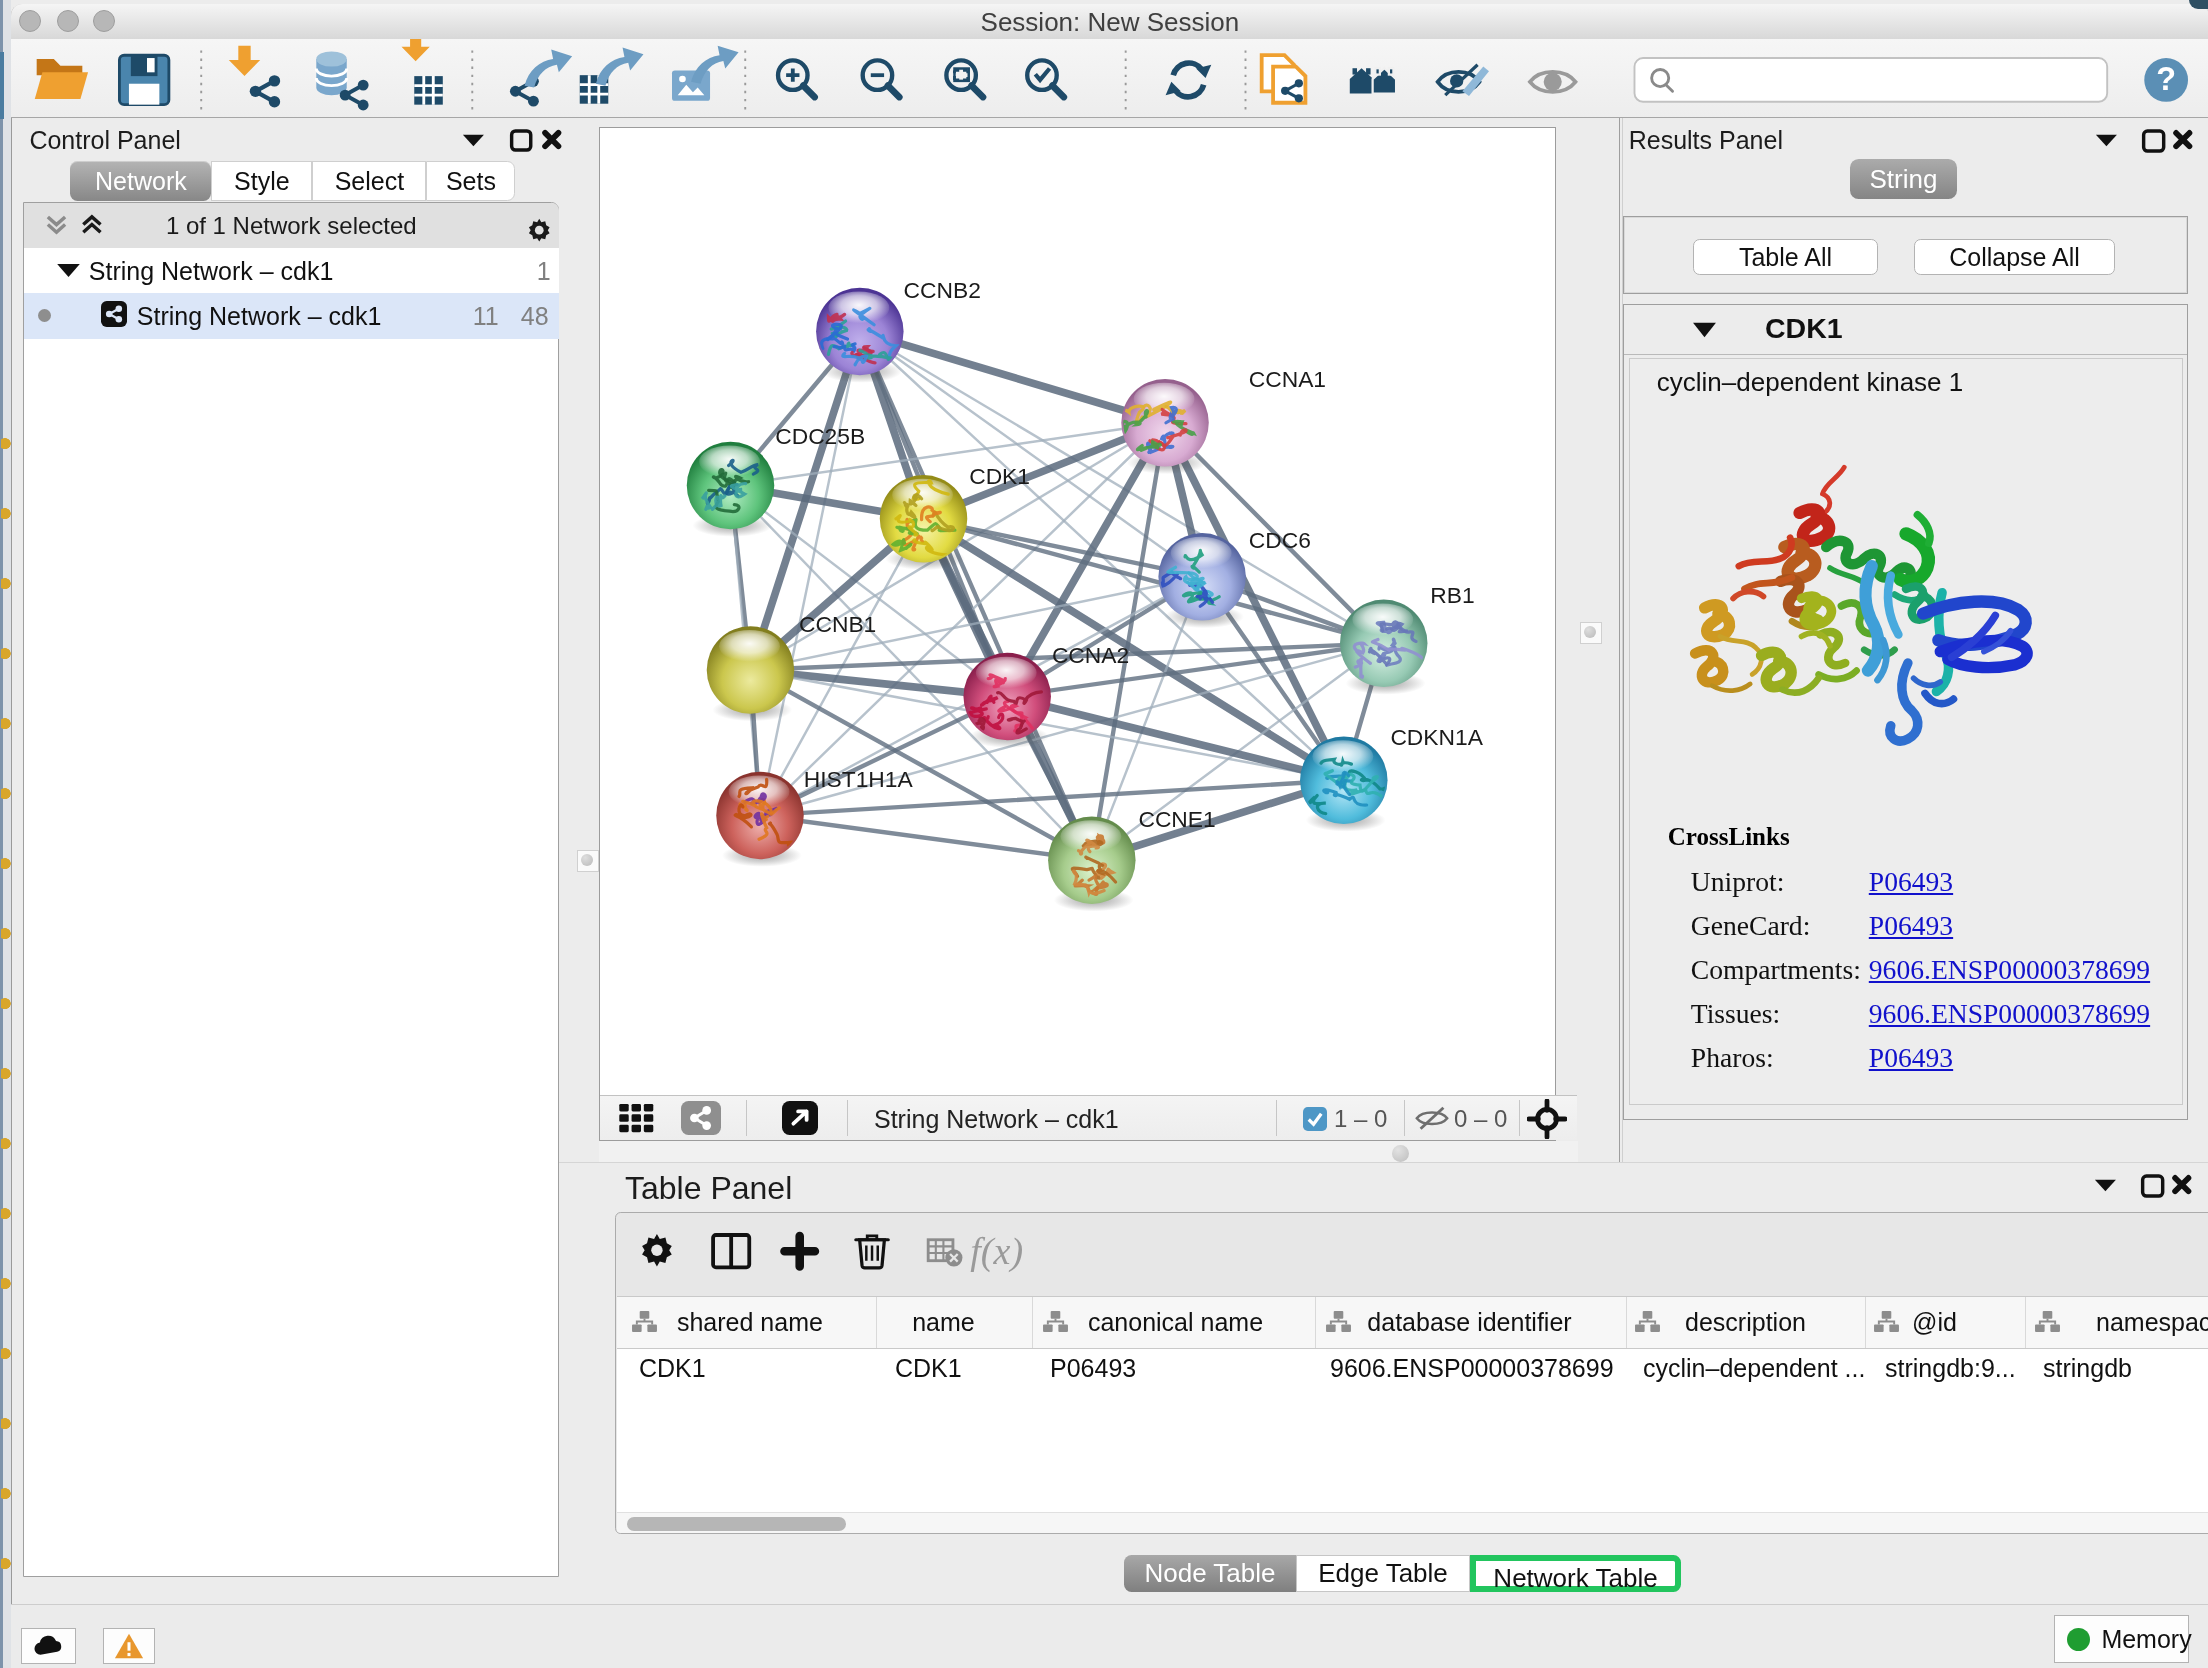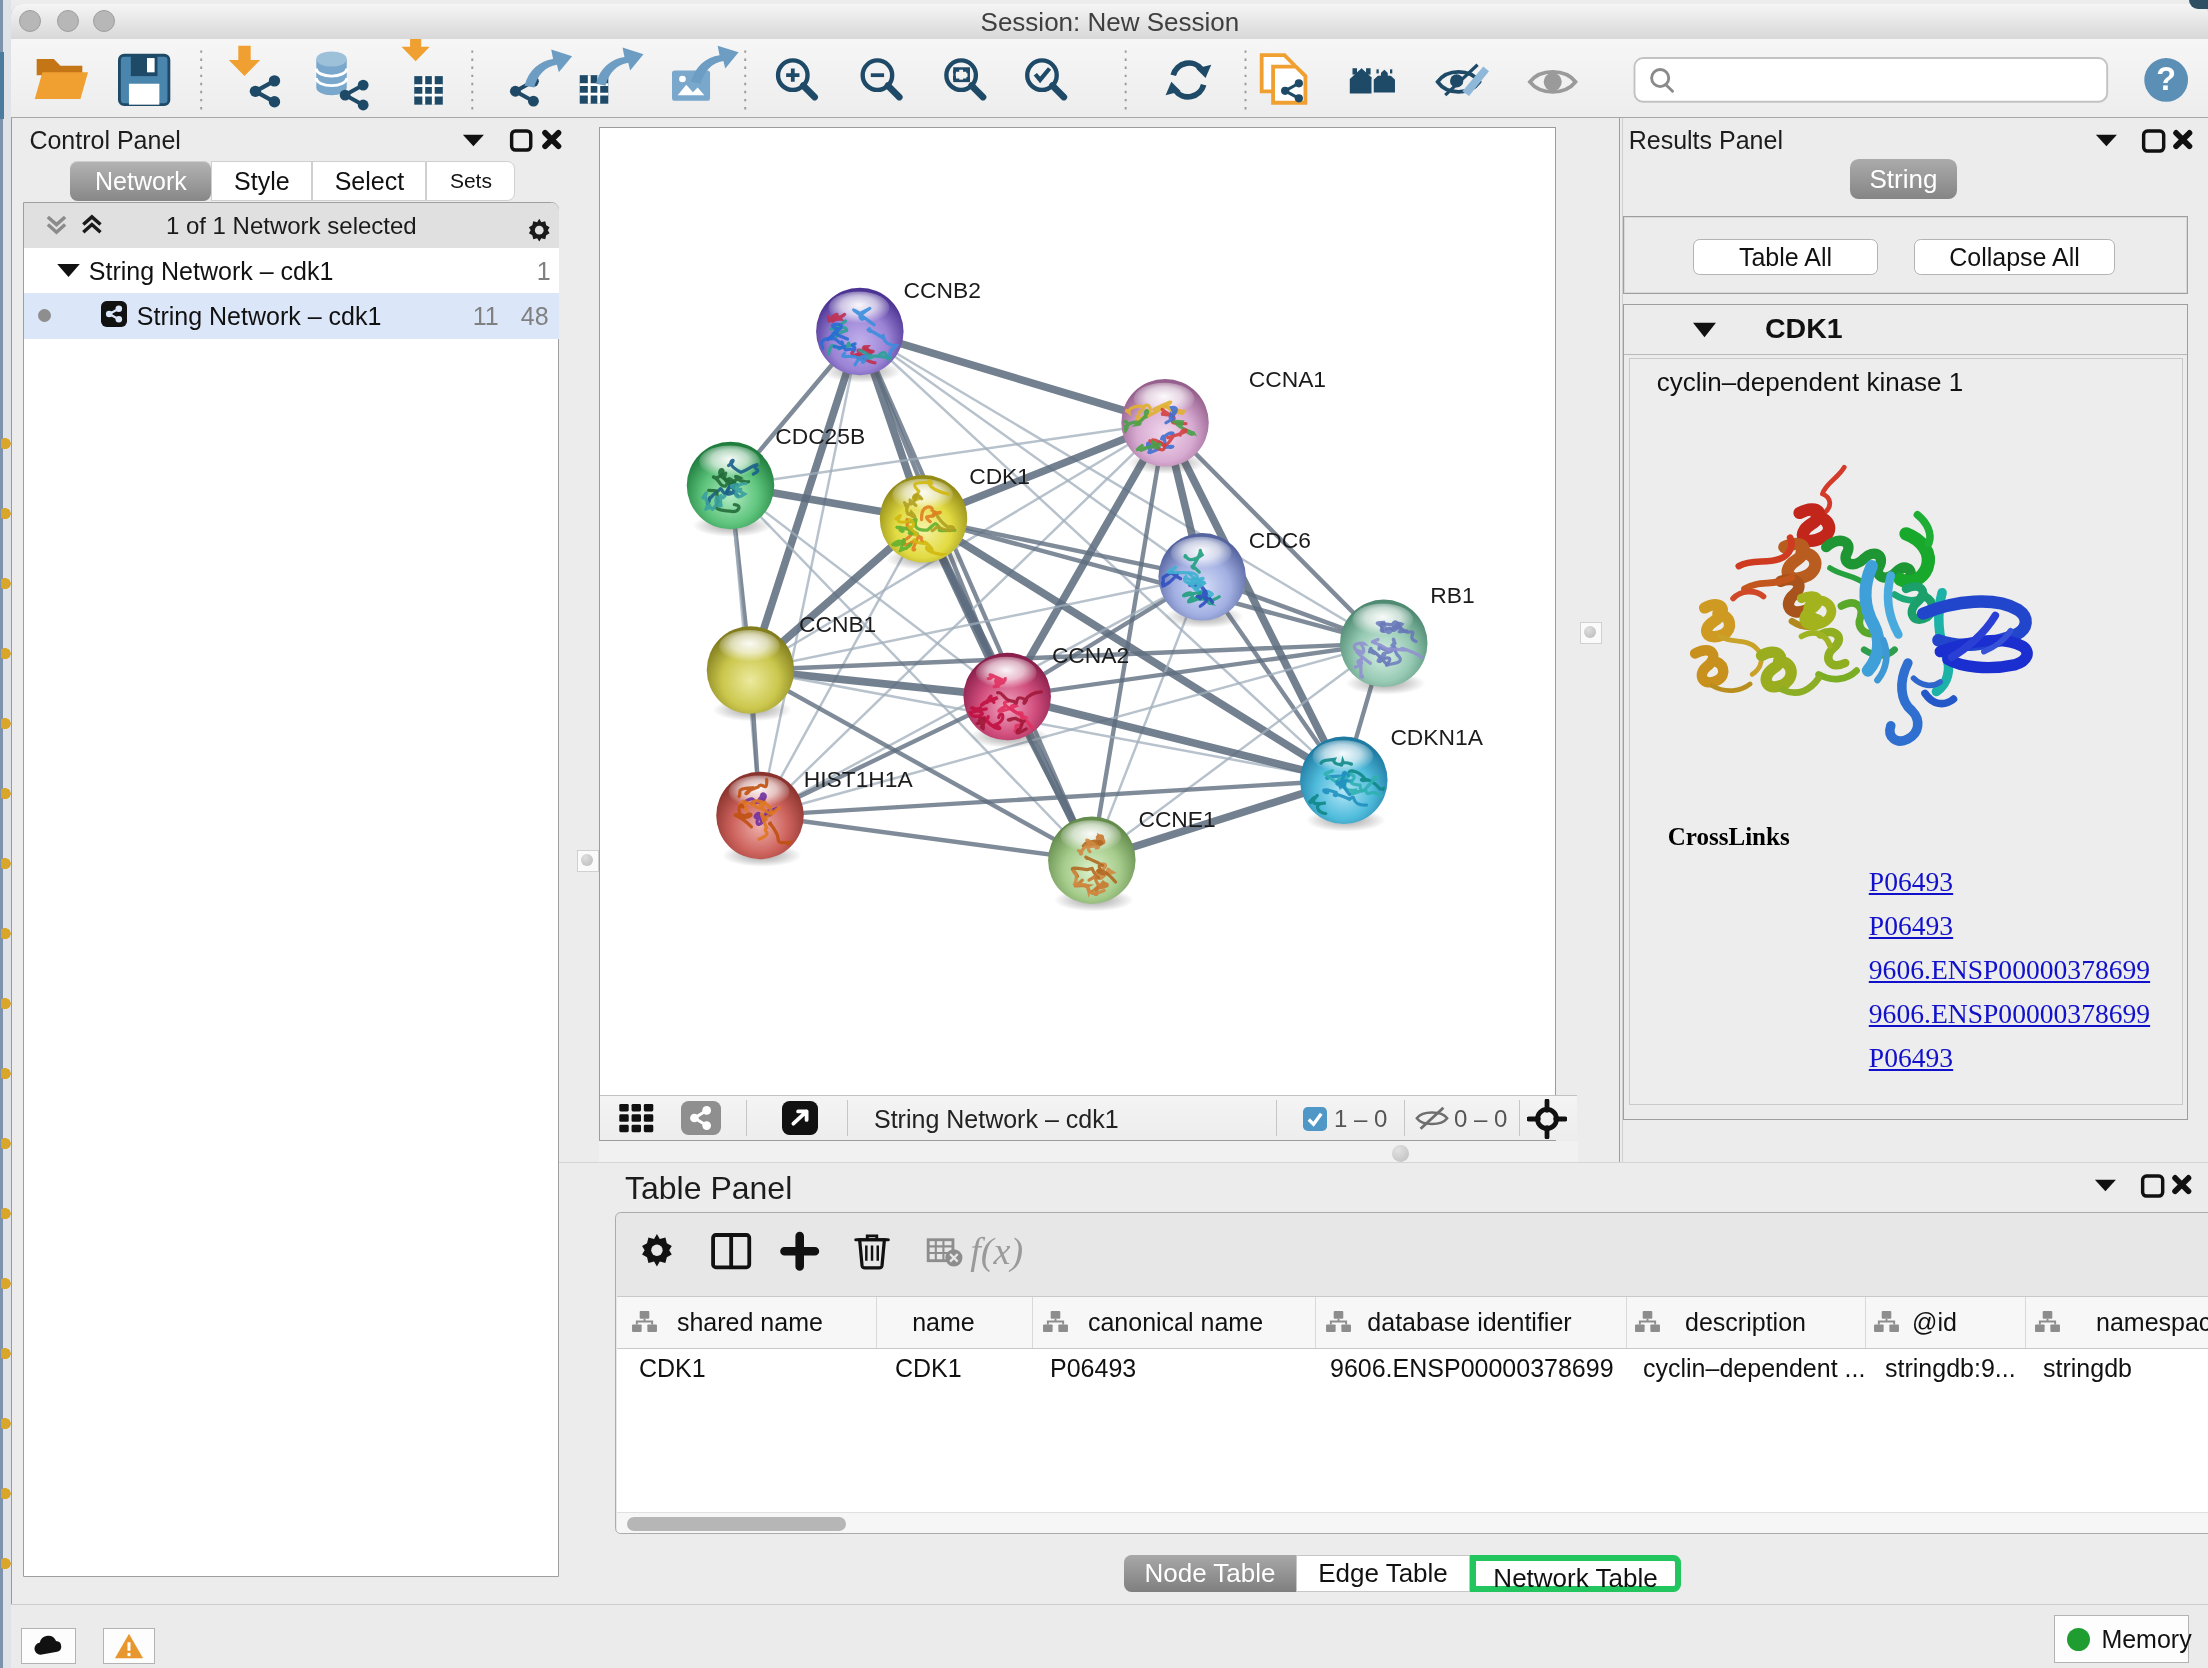--- a/index.html
+++ b/index.html
@@ -194,21 +194,21 @@
 
   <svg class="abs" style="left:450px;top:9.5px;" width="107" height="25" viewBox="0 0 112 26">
     <path d="M2 7 L24 7 L13 19 Z" fill="#111"></path>
     <rect x="53" y="3" width="20" height="20" rx="4" fill="none" stroke="#111" stroke-width="3.6"></rect>
     <path d="M88 5 L102 19 M102 5 L88 19" stroke="#111" stroke-width="6" stroke-linecap="round"></path>
   </svg>
 
   <div class="abs" style="left:59px;top:43px;width:141px;height:40px;background:linear-gradient(#b4b4b4,#878787);border-radius:7.6px;color:#fff;font-size:25px;text-align:center;line-height:40px;box-shadow:inset 0 1px 0 rgba(255,255,255,.35);">Network</div>
   <div class="abs" style="left:200px;top:43px;width:101px;height:40px;background:#fff;border:1px solid #cfcfcf;box-sizing:border-box;font-size:25px;text-align:center;line-height:38px;color:#111;">Style</div>
   <div class="abs" style="left:301px;top:43px;width:114px;height:40px;background:#fff;border:1px solid #cfcfcf;box-sizing:border-box;font-size:25px;text-align:center;line-height:38px;color:#111;">Select</div>
-  <div class="abs" style="left:415px;top:43px;width:89px;height:40px;background:#fff;border:1px solid #cfcfcf;border-radius:0 7.6px 7.6px 0;box-sizing:border-box;font-size:21px;text-align:center;line-height:38px;color:#111;">Sets</div>
+  <div class="abs" style="left:415px;top:43px;width:89px;height:40px;background:#fff;border:1px solid #cfcfcf;border-radius:0 7.6px 7.6px 0;box-sizing:border-box;font-size:25px;text-align:center;line-height:38px;color:#111;">Sets</div>
 
   <div class="abs" style="left:11.4px;top:84px;width:536px;height:1375px;border:1px solid #9f9f9f;background:#fff;box-sizing:border-box;border-radius:0 7.6px 0 0;">
 
     <div class="abs" style="left:0;top:0;width:535px;height:45px;background:#e0e0e0;border-bottom:1px solid #bdbdbd;border-radius:0 7.6px 0 0;">
       <svg class="abs" style="left:21px;top:9.5px;" width="67" height="27" viewBox="0 0 70 28">
         <path d="M3 4 L12 12 L21 4 M3 12 L12 20 L21 12" stroke="#8b8b8b" stroke-width="3.6" fill="none"></path>
         <path d="M40 12 L49 4 L58 12 M40 20 L49 12 L58 20" stroke="#1a1a1a" stroke-width="3.6" fill="none"></path>
       </svg>
       <div class="abs" style="left:0;top:8.6px;width:100%;text-align:center;font-size:24px;color:#1a1a1a;">1 of 1 Network selected</div>
       <svg class="abs" style="left:501px;top:12.4px;" width="28.5" height="28.5" viewBox="0 0 30 30">
@@ -700,20 +700,23 @@
           <path d="M278 146 C272 168 274 194 282 212 C288 226 284 242 272 250" fill="none" stroke="#1cb2a8" stroke-width="10" stroke-opacity="1.0" stroke-linecap="round" stroke-linejoin="round"></path>
           <path d="M258 168 C292 154 334 150 358 164 C370 172 368 184 356 190 C328 202 294 204 274 196" fill="none" stroke="#2146cc" stroke-width="13" stroke-opacity="1.0" stroke-linecap="round" stroke-linejoin="round"></path>
           <path d="M276 208 C308 196 344 192 362 202 C372 208 368 218 354 222 C326 228 298 224 284 216" fill="none" stroke="#1b2fd0" stroke-width="12" stroke-opacity="1.0" stroke-linecap="round" stroke-linejoin="round"></path>
           <path d="M334 170 C322 190 302 206 288 214" fill="none" stroke="#2a3fd4" stroke-width="8" stroke-opacity="1.0" stroke-linecap="round" stroke-linejoin="round"></path>
           <path d="M350 186 C344 196 332 204 322 208" fill="none" stroke="#3552d8" stroke-width="6" stroke-opacity="1.0" stroke-linecap="round" stroke-linejoin="round"></path>
           <path d="M242 220 C232 240 234 260 246 270 C256 280 254 294 242 300 C230 306 220 298 224 286" fill="none" stroke="#2f6fd0" stroke-width="10" stroke-opacity="1.0" stroke-linecap="round" stroke-linejoin="round"></path>
           <path d="M260 252 C268 264 280 266 290 258" fill="none" stroke="#2458c8" stroke-width="8" stroke-opacity="1.0" stroke-linecap="round" stroke-linejoin="round"></path>
           <path d="M248 236 C256 244 268 246 276 240" fill="none" stroke="#2e66cc" stroke-width="6" stroke-opacity="1.0" stroke-linecap="round" stroke-linejoin="round"></path>
         </svg>
       <div class="serif abs" style="left:38px;top:464px;font-size:25px;font-weight:bold;color:#000000;">CrossLinks</div>
+      <div class="serif abs" style="left:61px;top:501px;font-size:27.6px;color:#111;line-height:44px;">
+        Uniprot:<br>GeneCard:<br>Compartments:<br>Tissues:<br>Pharos:
+      </div>
       <div class="serif abs" style="left:239px;top:501px;font-size:27.6px;color:#1111cc;line-height:44px;text-decoration:underline;">
         P06493<br>P06493<br>9606.ENSP00000378699<br>9606.ENSP00000378699<br>P06493
       </div>
     </div>
   </div>
 </div>
 
 <div class="abs" id="tpanel" style="left:559px;top:1162px;width:1649px;height:441px;border-top:1px solid #d5d5d5;">
   <div class="abs" style="left:66px;top:6.7px;font-size:32px;color:#1c1c1c;">Table Panel</div>
   <svg class="abs" style="left:1534px;top:11.4px;" width="105" height="25" viewBox="0 0 110 26">

